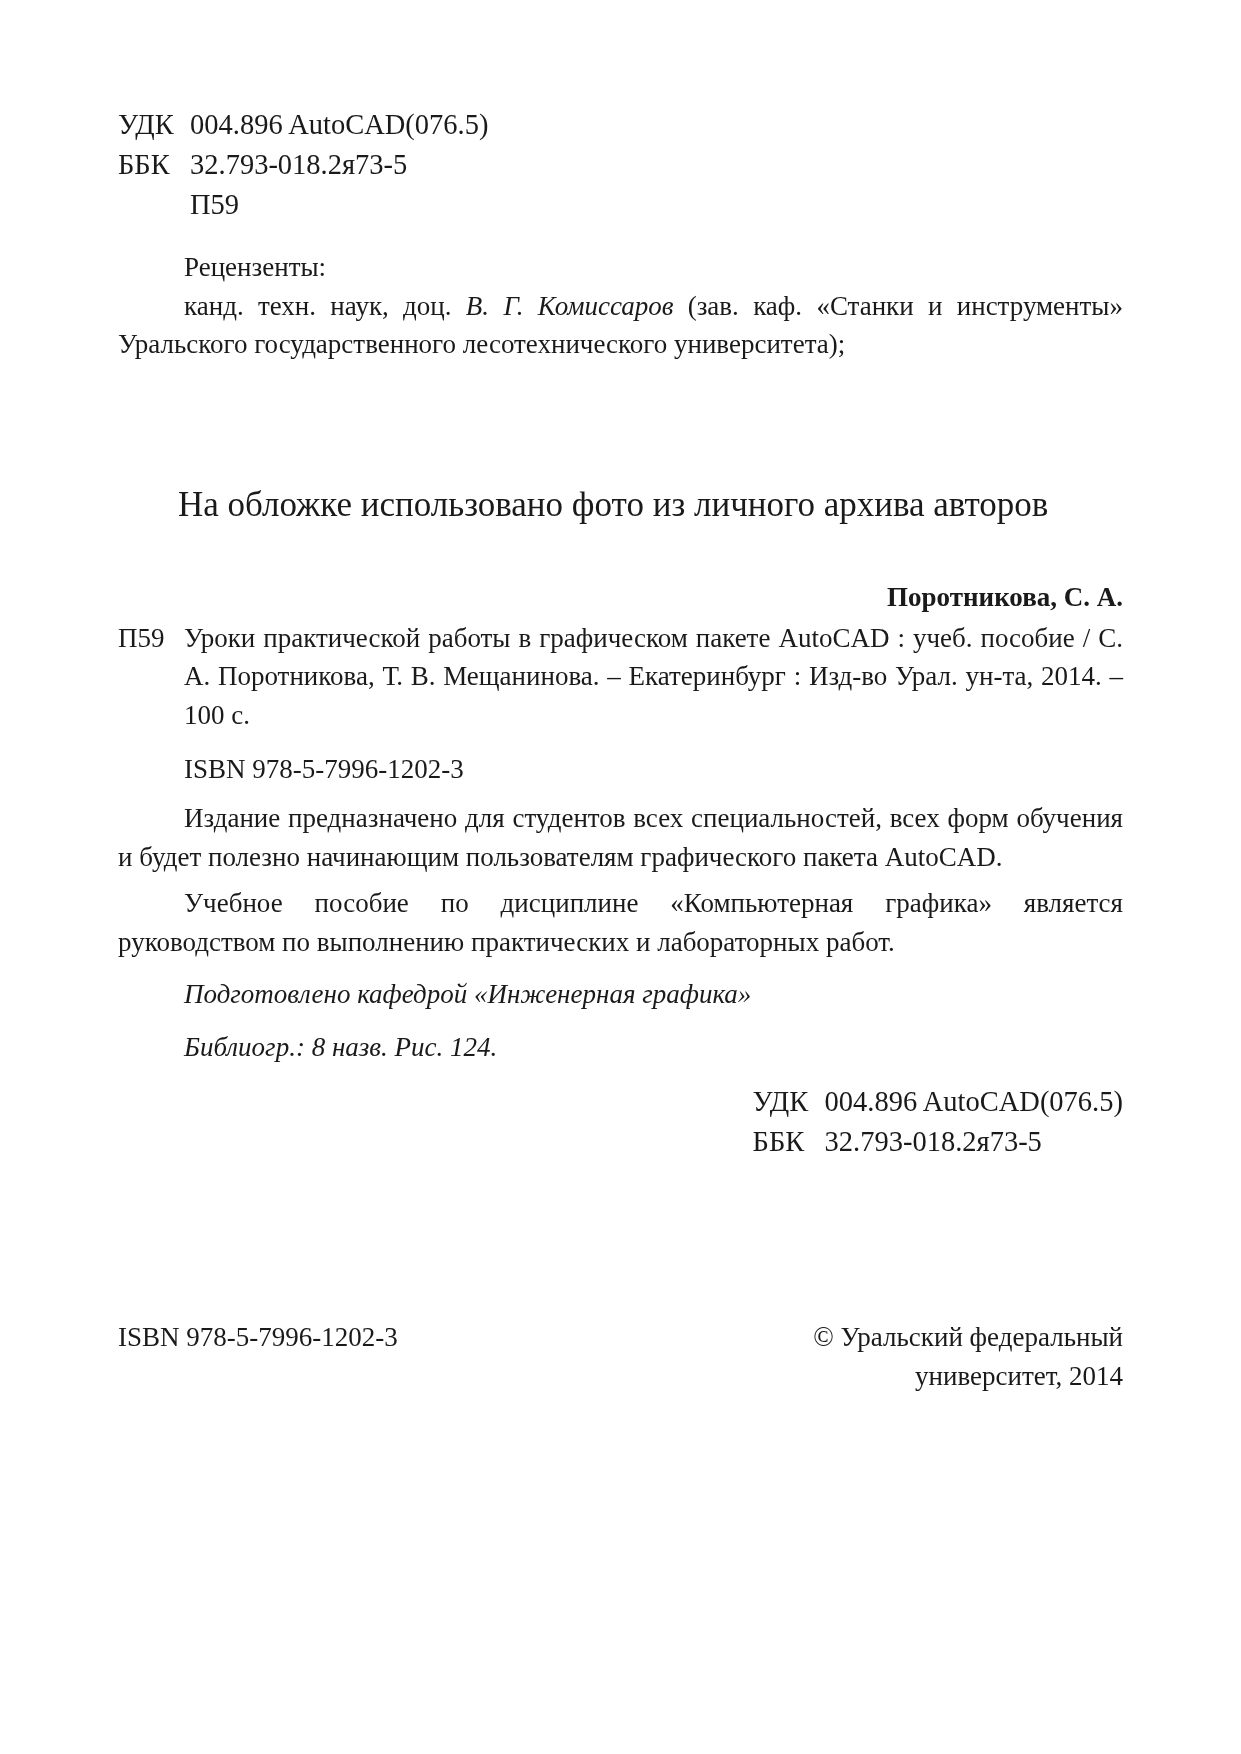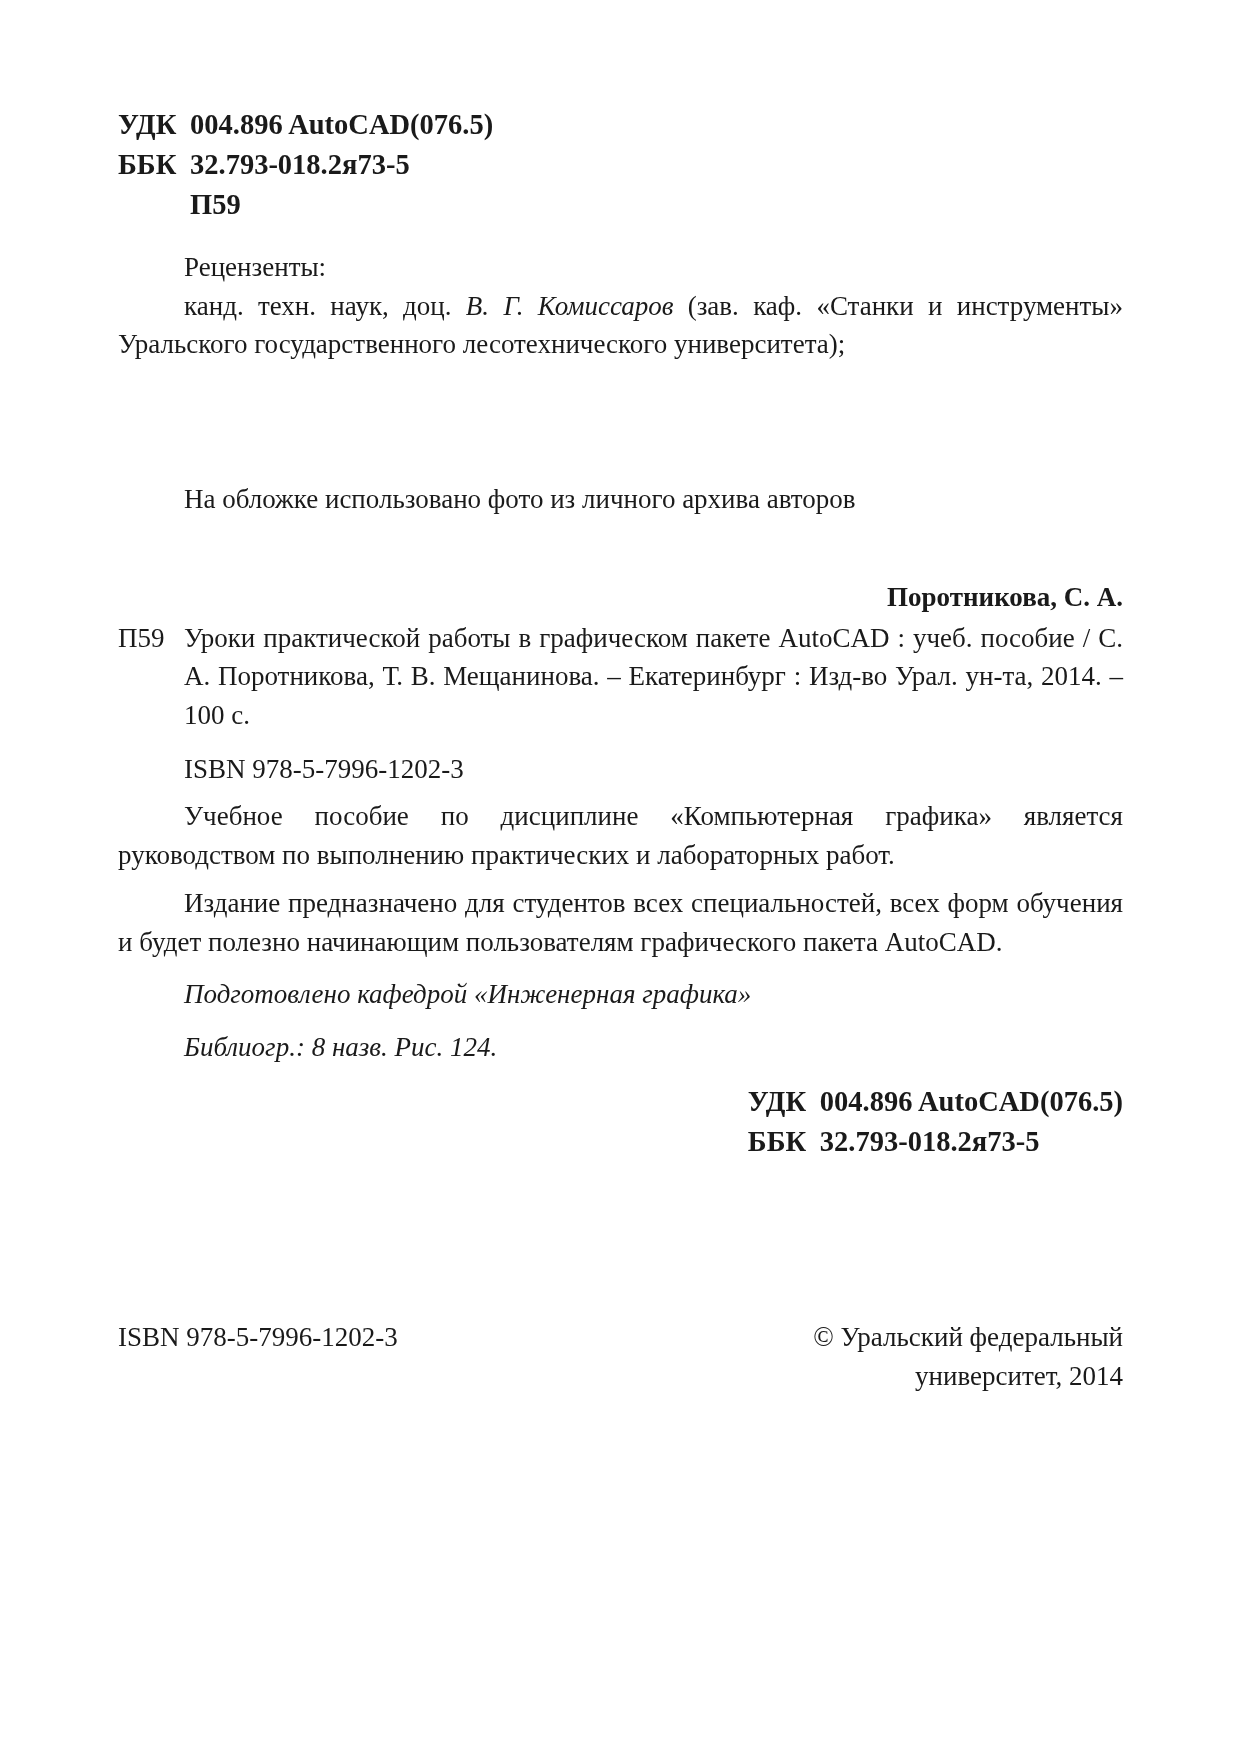--- a/index.html
+++ b/index.html
@@ -24,21 +24,20 @@
   
   .class-block {
     position: absolute;
     left: 118px;
     top: 105px;
     font-size: 28.5px;
     line-height: 1.40;
   }
   .class-line {
     white-space: pre;
-    font-weight: bold;
   }
   .class-line .lbl {
     display: inline-block;
     width: 72px;
   }
   .class-code {
     margin-left: 72px;
   }
 
   
@@ -57,24 +56,24 @@
     text-align: justify;
     text-align-last: left;
     text-indent: 66px;
   }
   .it {
     font-style: italic;
   }
 
   .cover-note {
     position: absolute;
-    left: 118px;
+    left: 112px;
     top: 480px;
     width: 1005px;
-    font-size: 27px;
+    font-size: 35px;
     line-height: 1.43;
     text-indent: 66px;
   }
 
   
   .biblio {
     position: absolute;
     left: 118px;
     top: 578px;
     width: 1005px;
@@ -171,22 +170,22 @@
 
   <div class="cover-note">На обложке использовано фото из личного архива авторов</div>
 
   <div class="biblio">
     <div class="author">Поротникова, С. А.</div>
     <div class="biblio-body">
       <span class="biblio-marker">П59</span>
       <div class="biblio-text">Уроки практической работы в графическом пакете AutoCAD : учеб. пособие / С. А. Поротникова, Т. В. Мещанинова. – Екатеринбург : Изд-во Урал. ун-та, 2014. – 100 с.</div>
     </div>
     <div class="isbn-line">ISBN 978-5-7996-1202-3</div>
+    <div class="para tight">Издание предназначено для студентов всех специальностей, всех форм обучения и будет полезно начинающим пользователям графического пакета AutoCAD.</div>
     <div class="para">Учебное пособие по дисциплине «Компьютерная графика» является руководством по выполнению практических и лабораторных работ.</div>
-    <div class="para tight">Издание предназначено для студентов всех специальностей, всех форм обучения и будет полезно начинающим пользователям графического пакета AutoCAD.</div>
     <div class="simple">Подготовлено кафедрой «Инженерная графика»</div>
     <div class="simple">Библиогр.: 8 назв. Рис. 124.</div>
   </div>
 
   <div class="codes-right">
     <div class="class-line"><span class="lbl">УДК</span><span>004.896 AutoCAD(076.5)</span></div>
     <div class="class-line"><span class="lbl">ББК</span><span>32.793-018.2я73-5</span></div>
   </div>
 
   <div class="footer">

